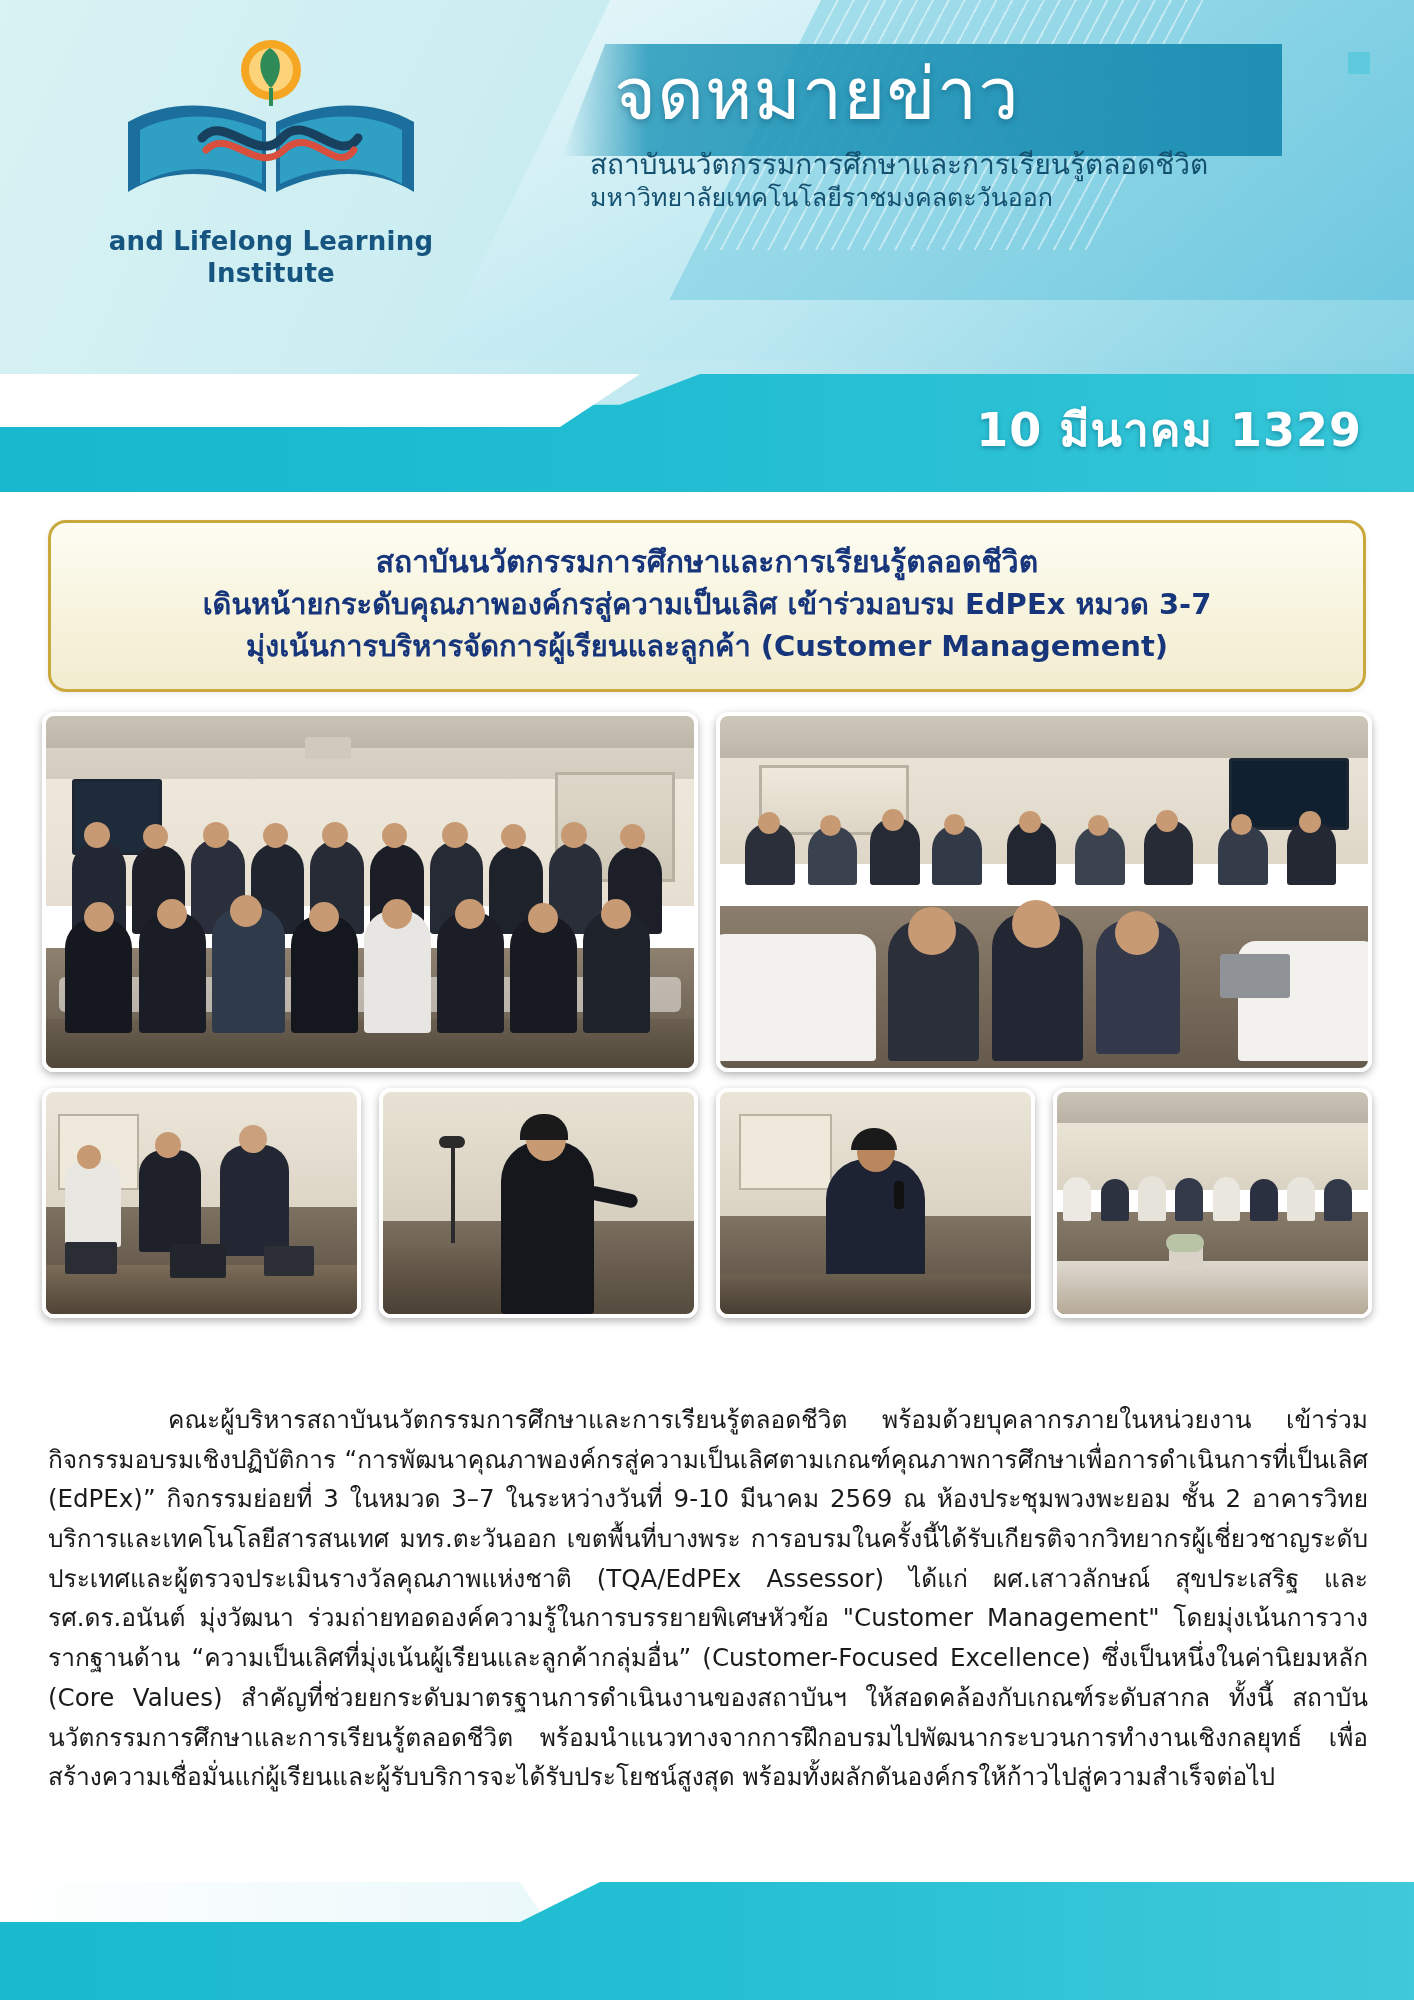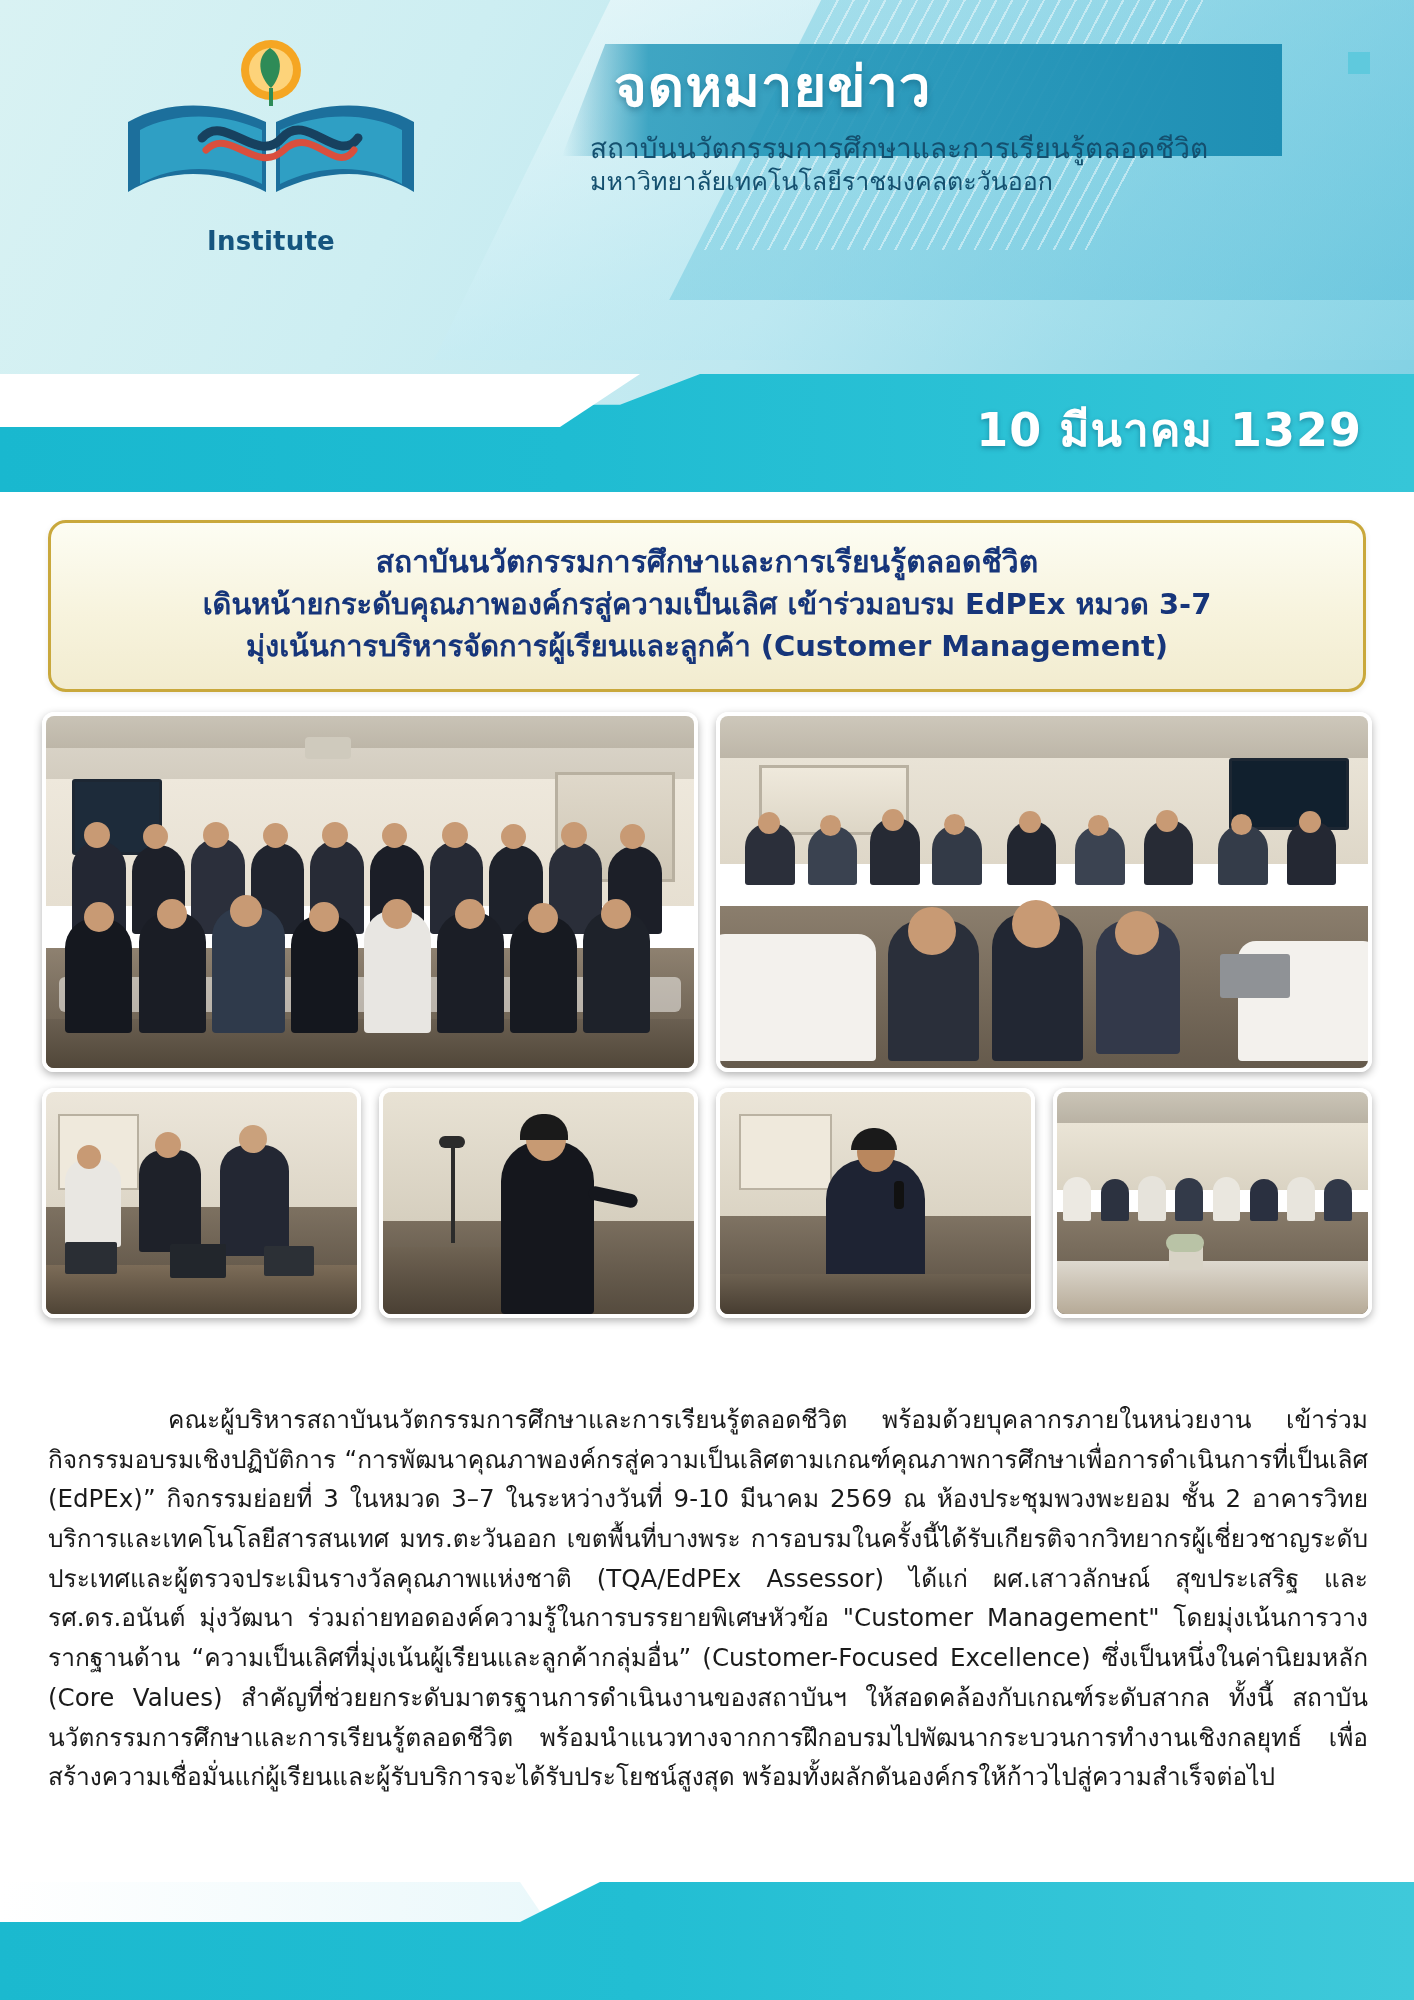--- a/index.html
+++ b/index.html
@@ -78,24 +78,24 @@
   
   .hdr-title-box { position: absolute; right: 40px; top: 58px; width: 790px; text-align: left; }
   .hdr-title-bg {
     position: absolute; left: -22px; top: -14px; width: 720px; height: 112px;
     background: linear-gradient(90deg, rgba(44,168,200,0.0) 0%, rgba(36,152,186,0.85) 12%, #1f8fb4 100%);
     clip-path: polygon(6% 0, 100% 0, 100% 100%, 0 100%);
     z-index: 0;
   }
   .hdr-title {
     position: relative; z-index: 1;
-    font-size: 56px;
+    font-size: 72px;
     line-height: 1.02;
     color: #ffffff;
-    font-weight: bold;
+    font-weight: normal;
     letter-spacing: 1px;
     text-shadow: 0 3px 6px rgba(0,60,90,.35);
     padding-left: 30px;
   }
   .hdr-sub1 {
     position: relative; z-index: 1;
     margin-top: 16px; padding-left: 6px;
     font-size: 28px; color: #14506f; font-weight: normal; line-height: 1.25;
   }
   .hdr-sub2 {
@@ -200,20 +200,21 @@
           <path d="M34 104 C68 86 116 86 156 104 L156 158 C116 138 68 138 34 158 Z" fill="#2f9fc4"></path>
 
           <path d="M308 96 C270 74 218 74 170 96 L170 166 C218 142 270 142 308 166 Z" fill="#1c6f9c"></path>
           <path d="M296 104 C262 86 214 86 174 104 L174 158 C214 138 262 138 296 158 Z" fill="#2f9fc4"></path>
 
           <path d="M96 112 C118 86 152 140 176 112 C200 84 232 140 252 112" stroke="#17415f" stroke-width="9" fill="none" stroke-linecap="round"></path>
           <path d="M100 124 C124 100 150 150 178 124 C206 98 230 150 248 124" stroke="#d94f3d" stroke-width="7" fill="none" stroke-linecap="round"></path>
         </svg>
       </div>
       <div class="logo-text">
+        <div>and Lifelong Learning</div>
         <div>Institute</div>
       </div>
     </div>
 
     <div class="hdr-title-box">
       <div class="hdr-title-bg"></div>
       <div class="hdr-title">จดหมายข่าว</div>
       <div class="hdr-sub1">สถาบันนวัตกรรมการศึกษาและการเรียนรู้ตลอดชีวิต</div>
       <div class="hdr-sub2">มหาวิทยาลัยเทคโนโลยีราชมงคลตะวันออก</div>
     </div>

